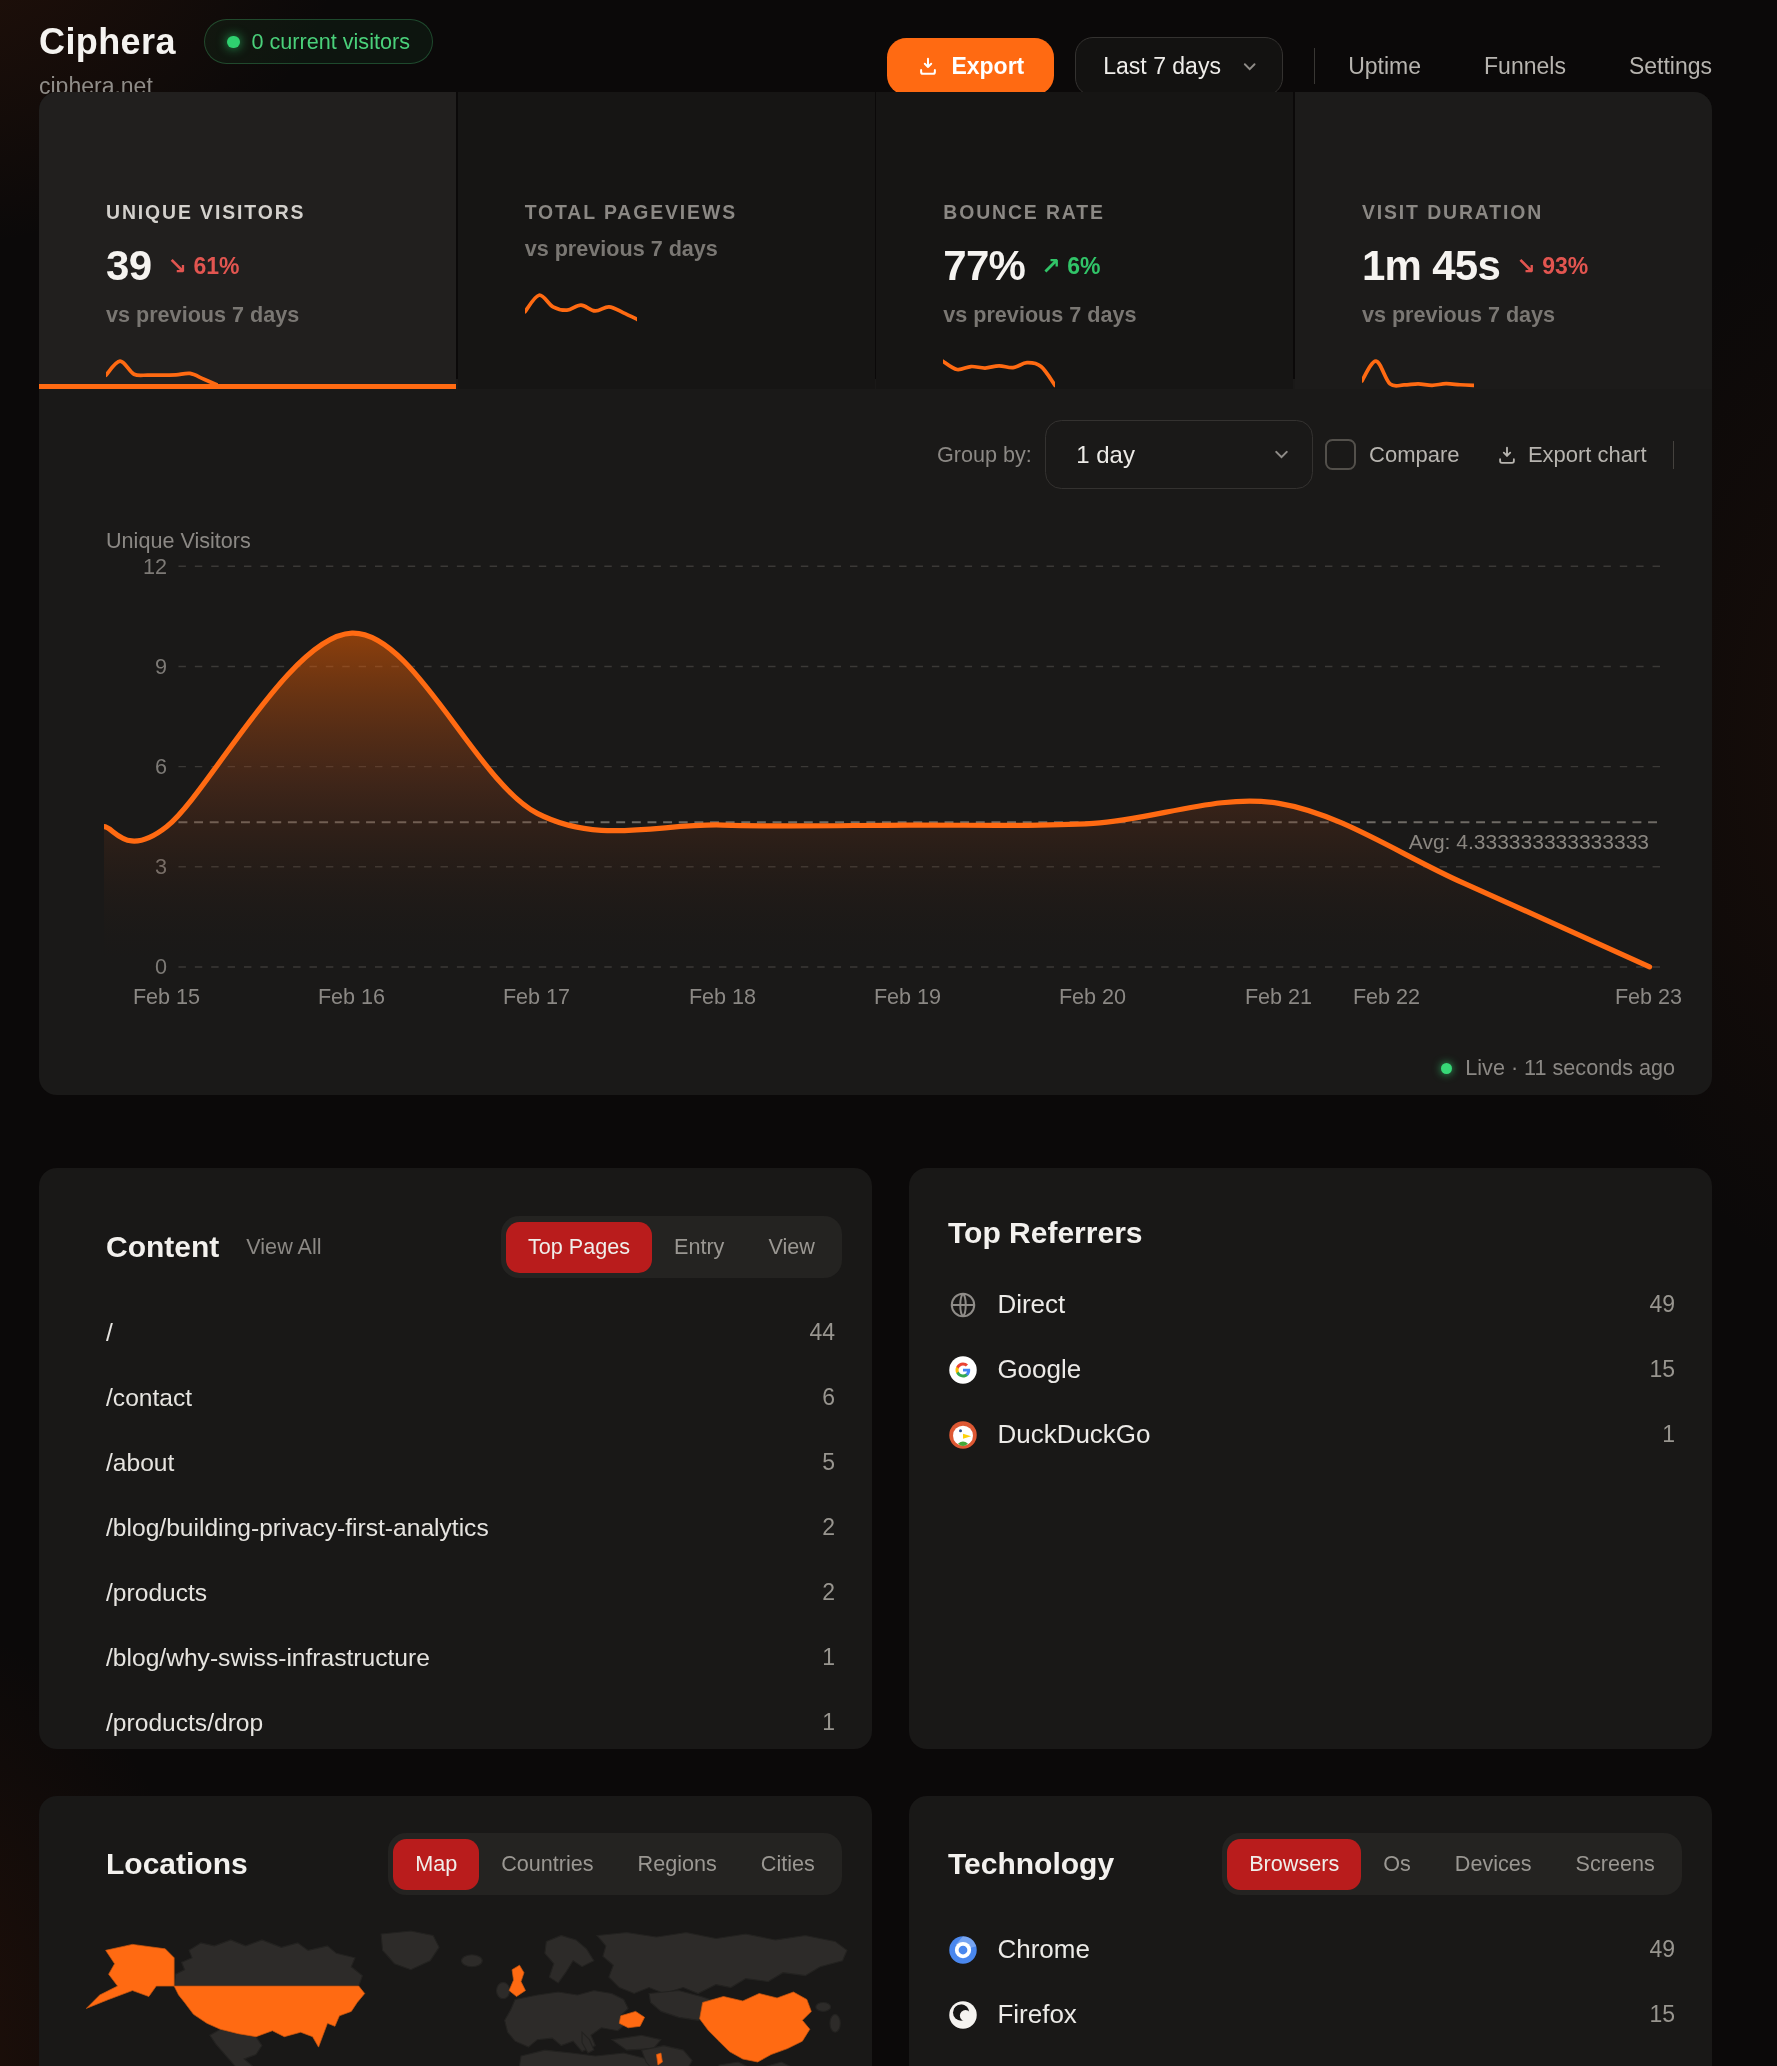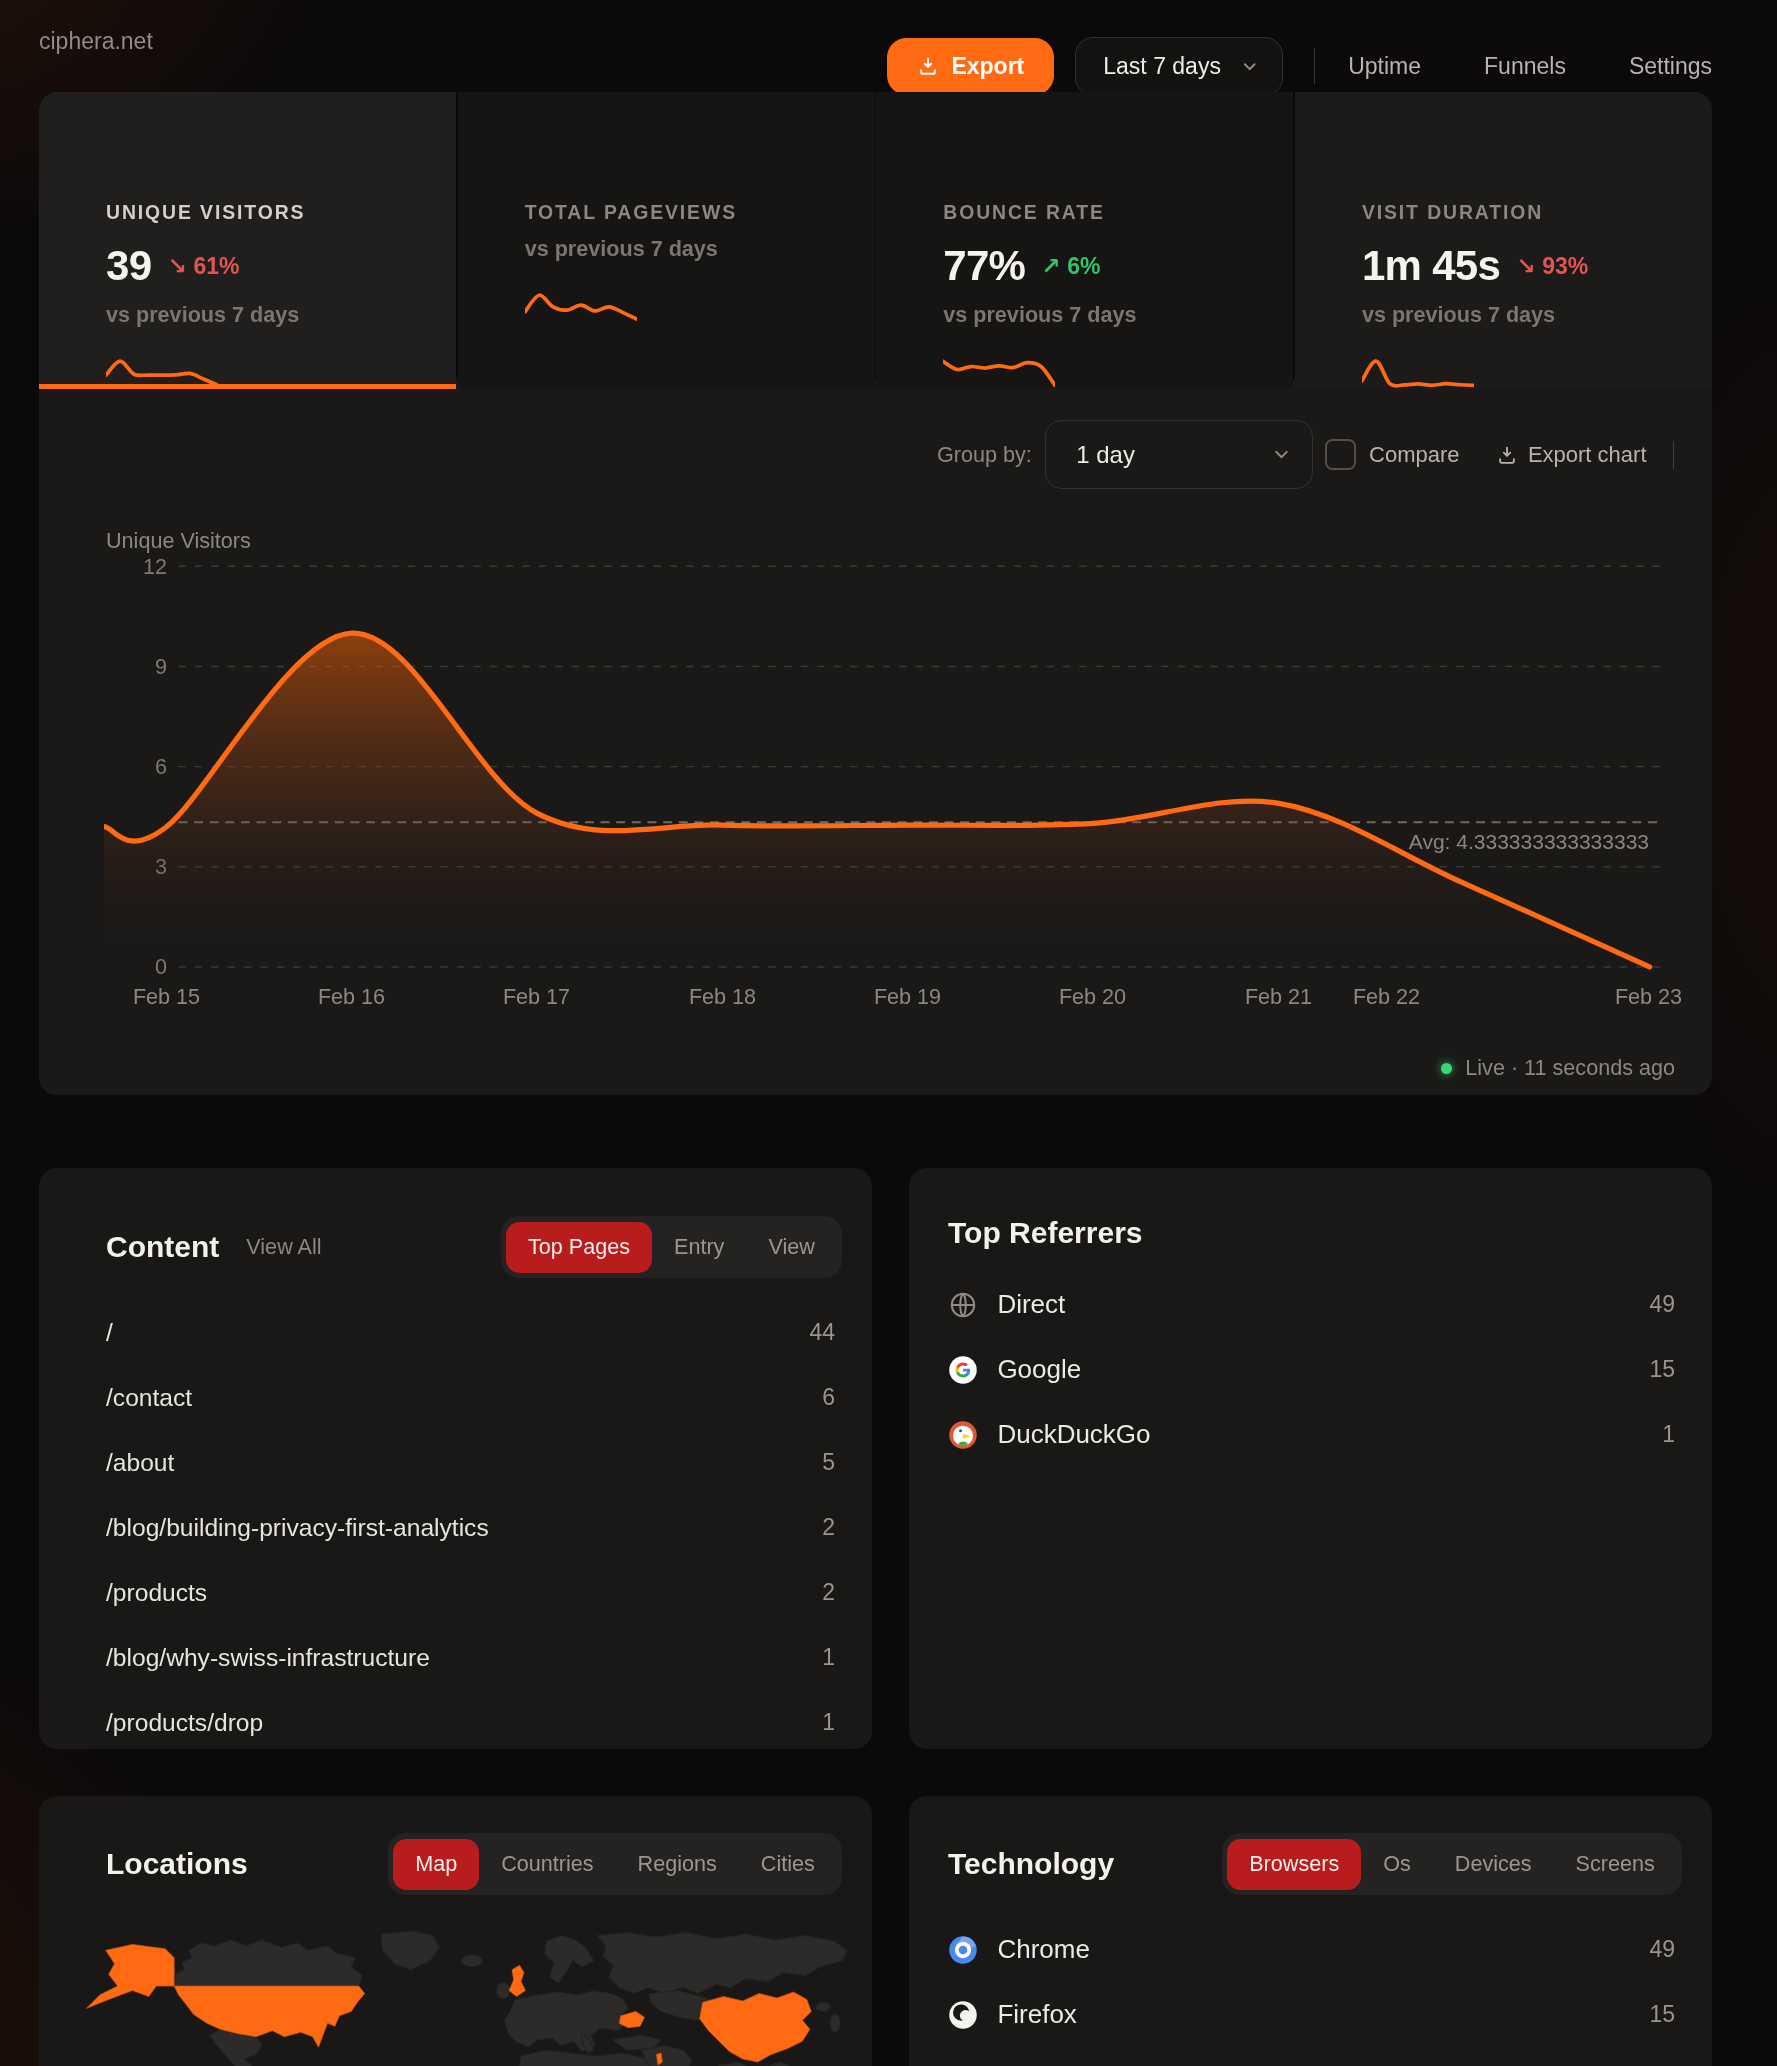--- a/index.html
+++ b/index.html
@@ -97,20 +97,27 @@
   
   .map-wrap{position:absolute;left:22px;top:132px;width:789px;}
 </style>
 </head>
 <body>
 
 <div class="page">
 
   <div class="header">
     <div>
+      <div class="title-row">
+        <div class="app-title">Ciphera</div>
+        <div class="badge">
+          <span class="dot"></span>
+          <span class="txt">0 current visitors</span>
+        </div>
+      </div>
       <div class="domain">ciphera.net</div>
     </div>
     <div class="header-right">
       <button class="btn-export">
         <svg viewBox="0 0 24 24" fill="none" stroke="#ffffff" stroke-width="2.2" stroke-linecap="round" stroke-linejoin="round">
             <path d="M12 4v9m0 0l-3.5-3.5M12 13l3.5-3.5M4.5 16.5v2a2 2 0 0 0 2 2h11a2 2 0 0 0 2-2v-2"></path>
           </svg>
         <span>Export</span>
       </button>
       <div class="daterange">

